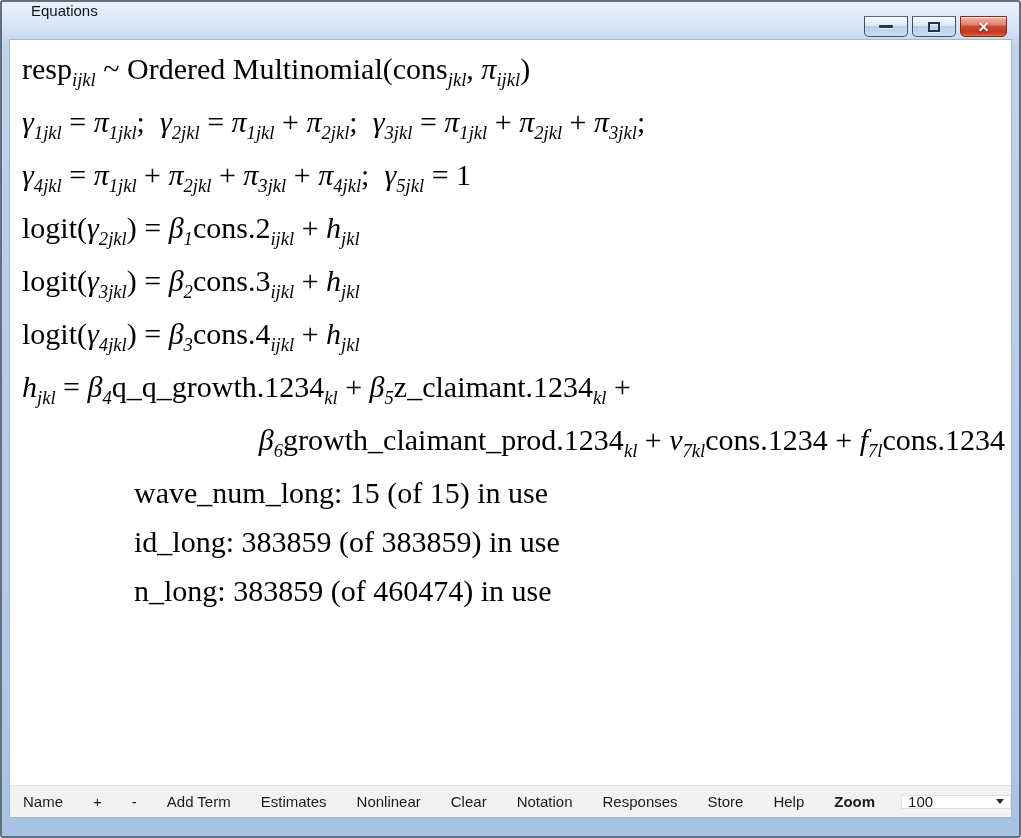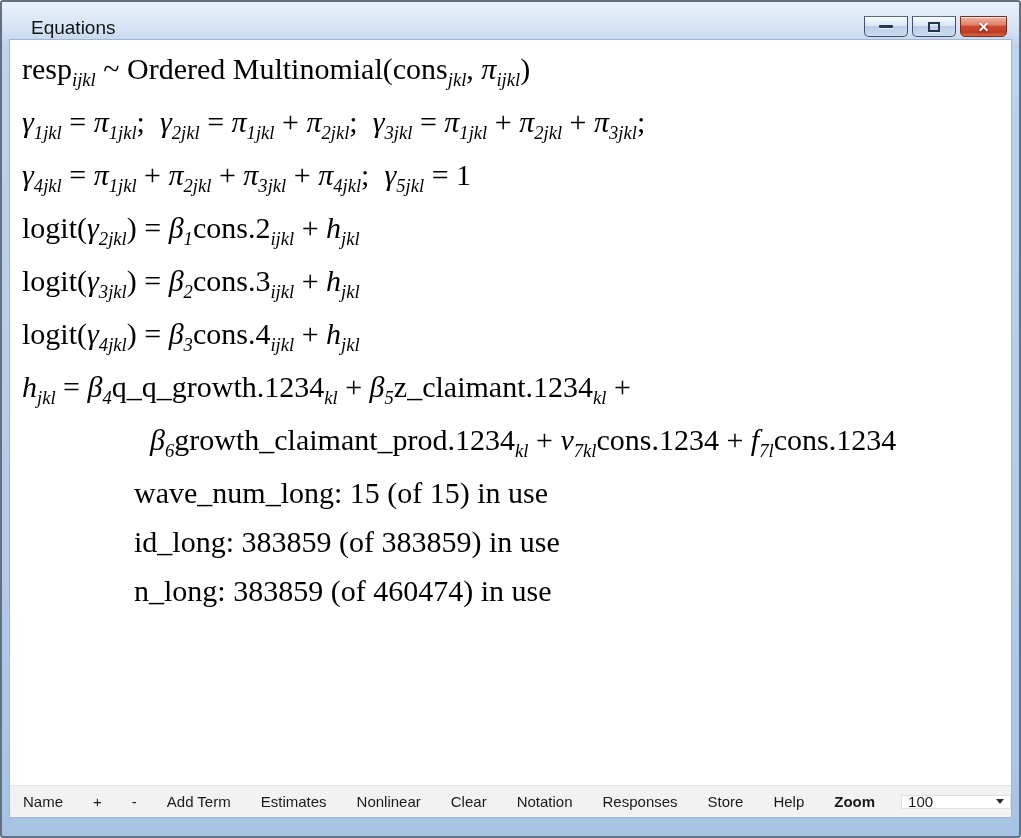--- a/index.html
+++ b/index.html
@@ -11,23 +11,23 @@
     border: 2px solid #63707f;
     border-radius: 3px;
     background: linear-gradient(180deg, #e9f1fb 0px, #d6e4f5 26px, #bed3ec 44px, #b2cae8 70%, #a7c3e4 100%);
     padding: 0 7px 18px 7px;
     overflow: hidden;
     font-family: "Liberation Sans", sans-serif;
   }
 
   .titlebar {
     height: 37px;
-    display: flex; align-items: flex-end;
+    display: flex; align-items: flex-start;
     padding-left: 22px;
-    font-size: 19px; color: #141414;
+    font-size: 15px; color: #141414;
   }
 
   .caption-buttons {
     position: absolute; top: 14px; right: 12px;
     display: flex; gap: 4px;
   }
   .cap-btn {
     width: 44px; height: 21px;
     border: 1px solid #43506b;
     border-top-color: #5a6a8a;
@@ -54,21 +54,21 @@
   }
 
   .eq-area {
     position: absolute; left: 0; right: 0; top: 0; bottom: 32px;
     overflow: hidden;
     padding: 4px 6px 0 12px;
     font-family: "Liberation Serif", "DejaVu Serif", serif;
     font-size: 30px; color: #000;
   }
   .eq-line { line-height: 49px; white-space: pre; }
-  .eq-line.indent { padding-left: 128px; }
+  .eq-line.indent { padding-left: 128px; text-align: right; }
   .vr { font-style: italic; }
   .sb { font-style: italic; font-size: 0.62em; position: relative; top: 0.35em; }
 
   .info-line { line-height: 49px; white-space: pre; }
   .cases-line { margin-top: 49px; }
   .units-heading { padding-left: 4px; }
   .unit-line { padding-left: 112px; }
 
   .toolbar {
     position: absolute; left: 0; right: 0; bottom: 0;

